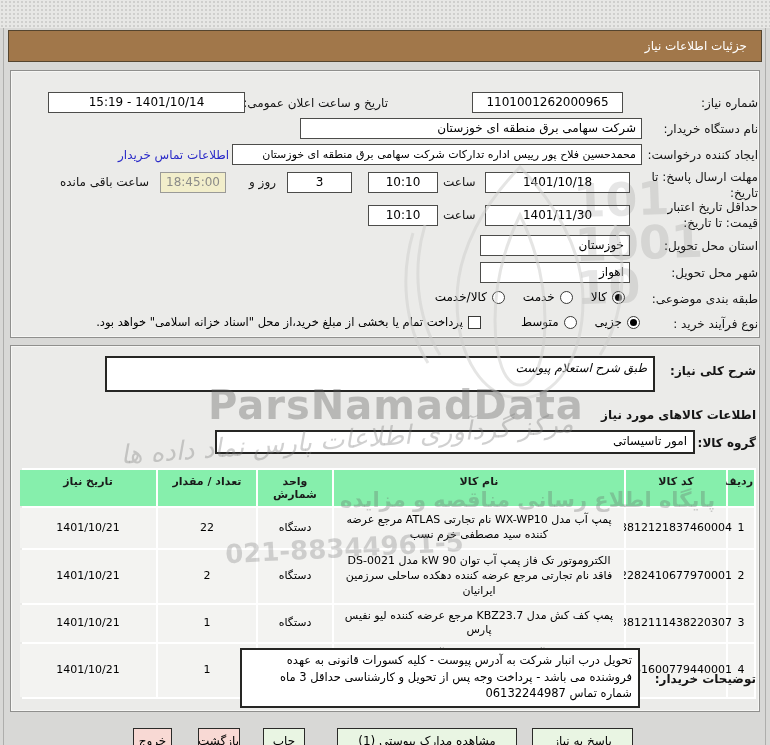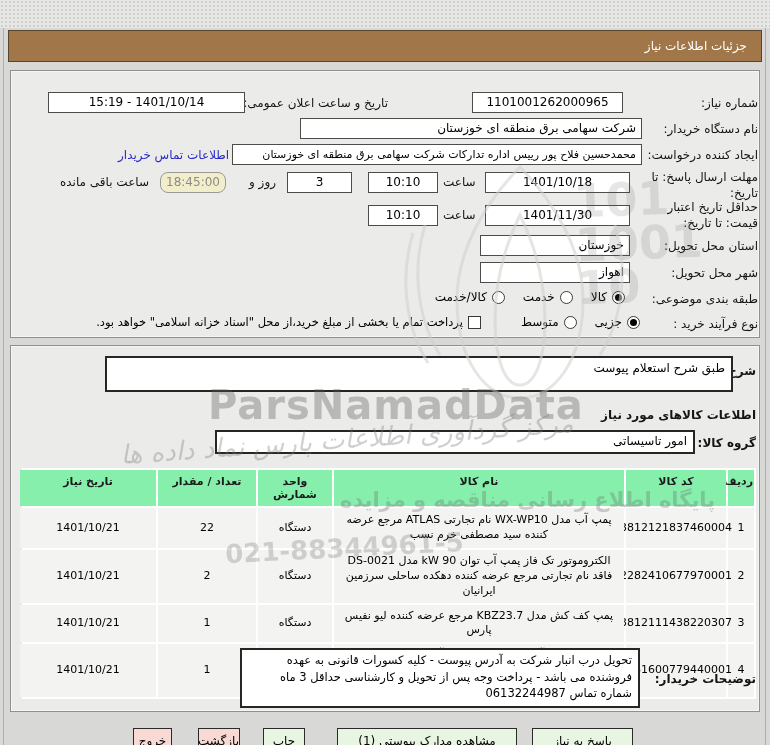--- a/index.html
+++ b/index.html
@@ -85,21 +85,21 @@
   <div class="abs lbl z2" style="top:148px; right:12px;">ایجاد کننده درخواست:</div>
   <div class="abs f rt z2" style="top:144px; left:232px; width:410px; font-size:11px;">محمدحسین فلاح پور رییس اداره تدارکات شرکت سهامی برق منطقه ای خوزستان</div>
   <div class="abs link z2" style="top:148px; left:118px;">اطلاعات تماس خریدار</div>
 
   <div class="abs lbl2 z2" style="top:170px; right:12px; width:118px;">مهلت ارسال پاسخ: تا تاریخ:</div>
   <div class="abs f center z2" style="top:172px; left:485px; width:145px;">1401/10/18</div>
   <div class="abs lbl z2" style="top:175px; left:443px;">ساعت</div>
   <div class="abs f center z2" style="top:172px; left:368px; width:70px;">10:10</div>
   <div class="abs f center z2" style="top:172px; left:287px; width:65px;">3</div>
   <div class="abs lbl z2" style="top:175px; left:249px;">روز و</div>
-  <div class="abs f center yellow z2" style="top:172px; left:160px; width:66px;border-radius:8px;">18:45:00</div>
+  <div class="abs f center yellow z2" style="top:172px; left:160px; width:66px;">18:45:00</div>
   <div class="abs lbl z2" style="top:175px; left:60px;">ساعت باقی مانده</div>
 
   <div class="abs lbl2 z2" style="top:200px; right:12px; width:112px;">حداقل تاریخ اعتبار قیمت: تا تاریخ:</div>
   <div class="abs f center z2" style="top:205px; left:485px; width:145px;">1401/11/30</div>
   <div class="abs lbl z2" style="top:208px; left:443px;">ساعت</div>
   <div class="abs f center z2" style="top:205px; left:368px; width:70px;">10:10</div>
 
   <div class="abs lbl z2" style="top:239px; right:12px;">استان محل تحویل:</div>
   <div class="abs f rt z2" style="top:235px; left:480px; width:150px;">خوزستان</div>
 
@@ -122,21 +122,21 @@
     <span class="ropt">جزیی</span>
     <span class="radio"></span>
     <span class="ropt">متوسط</span>
     <span class="chk" style="margin-right:22px;"></span>
     <span class="ropt" style="font-size:11.5px;">پرداخت تمام یا بخشی از مبلغ خرید،از محل "اسناد خزانه اسلامی" خواهد بود.</span>
   </div>
 
   <div class="abs panel panel2"></div>
 
   <div class="abs lbl b z2" style="top:364px; right:14px;">شرح کلی نیاز:</div>
-  <div class="abs bigbox z2" style="top:356px; left:105px; width:628px; height:36px;">طبق شرح استعلام پیوست</div>
+  <div class="abs bigbox z2" style="top:356px; left:105px; width:550px; height:36px;font-style:italic;">طبق شرح استعلام پیوست</div>
 
   <div class="abs lbl b z2" style="top:408px; right:14px;">اطلاعات کالاهای مورد نیاز</div>
 
   <div class="abs lbl b z2" style="top:436px; right:14px;">گروه کالا:</div>
   <div class="abs bigbox z2" style="top:430px; left:215px; width:480px; height:24px; padding-top:1px;padding-left:48px;">امور تاسیساتی</div>
 
   <div class="abs goods-table z2">
     <div class="th">ردیف</div>
     <div class="th">کد کالا</div>
     <div class="th">نام کالا</div>

